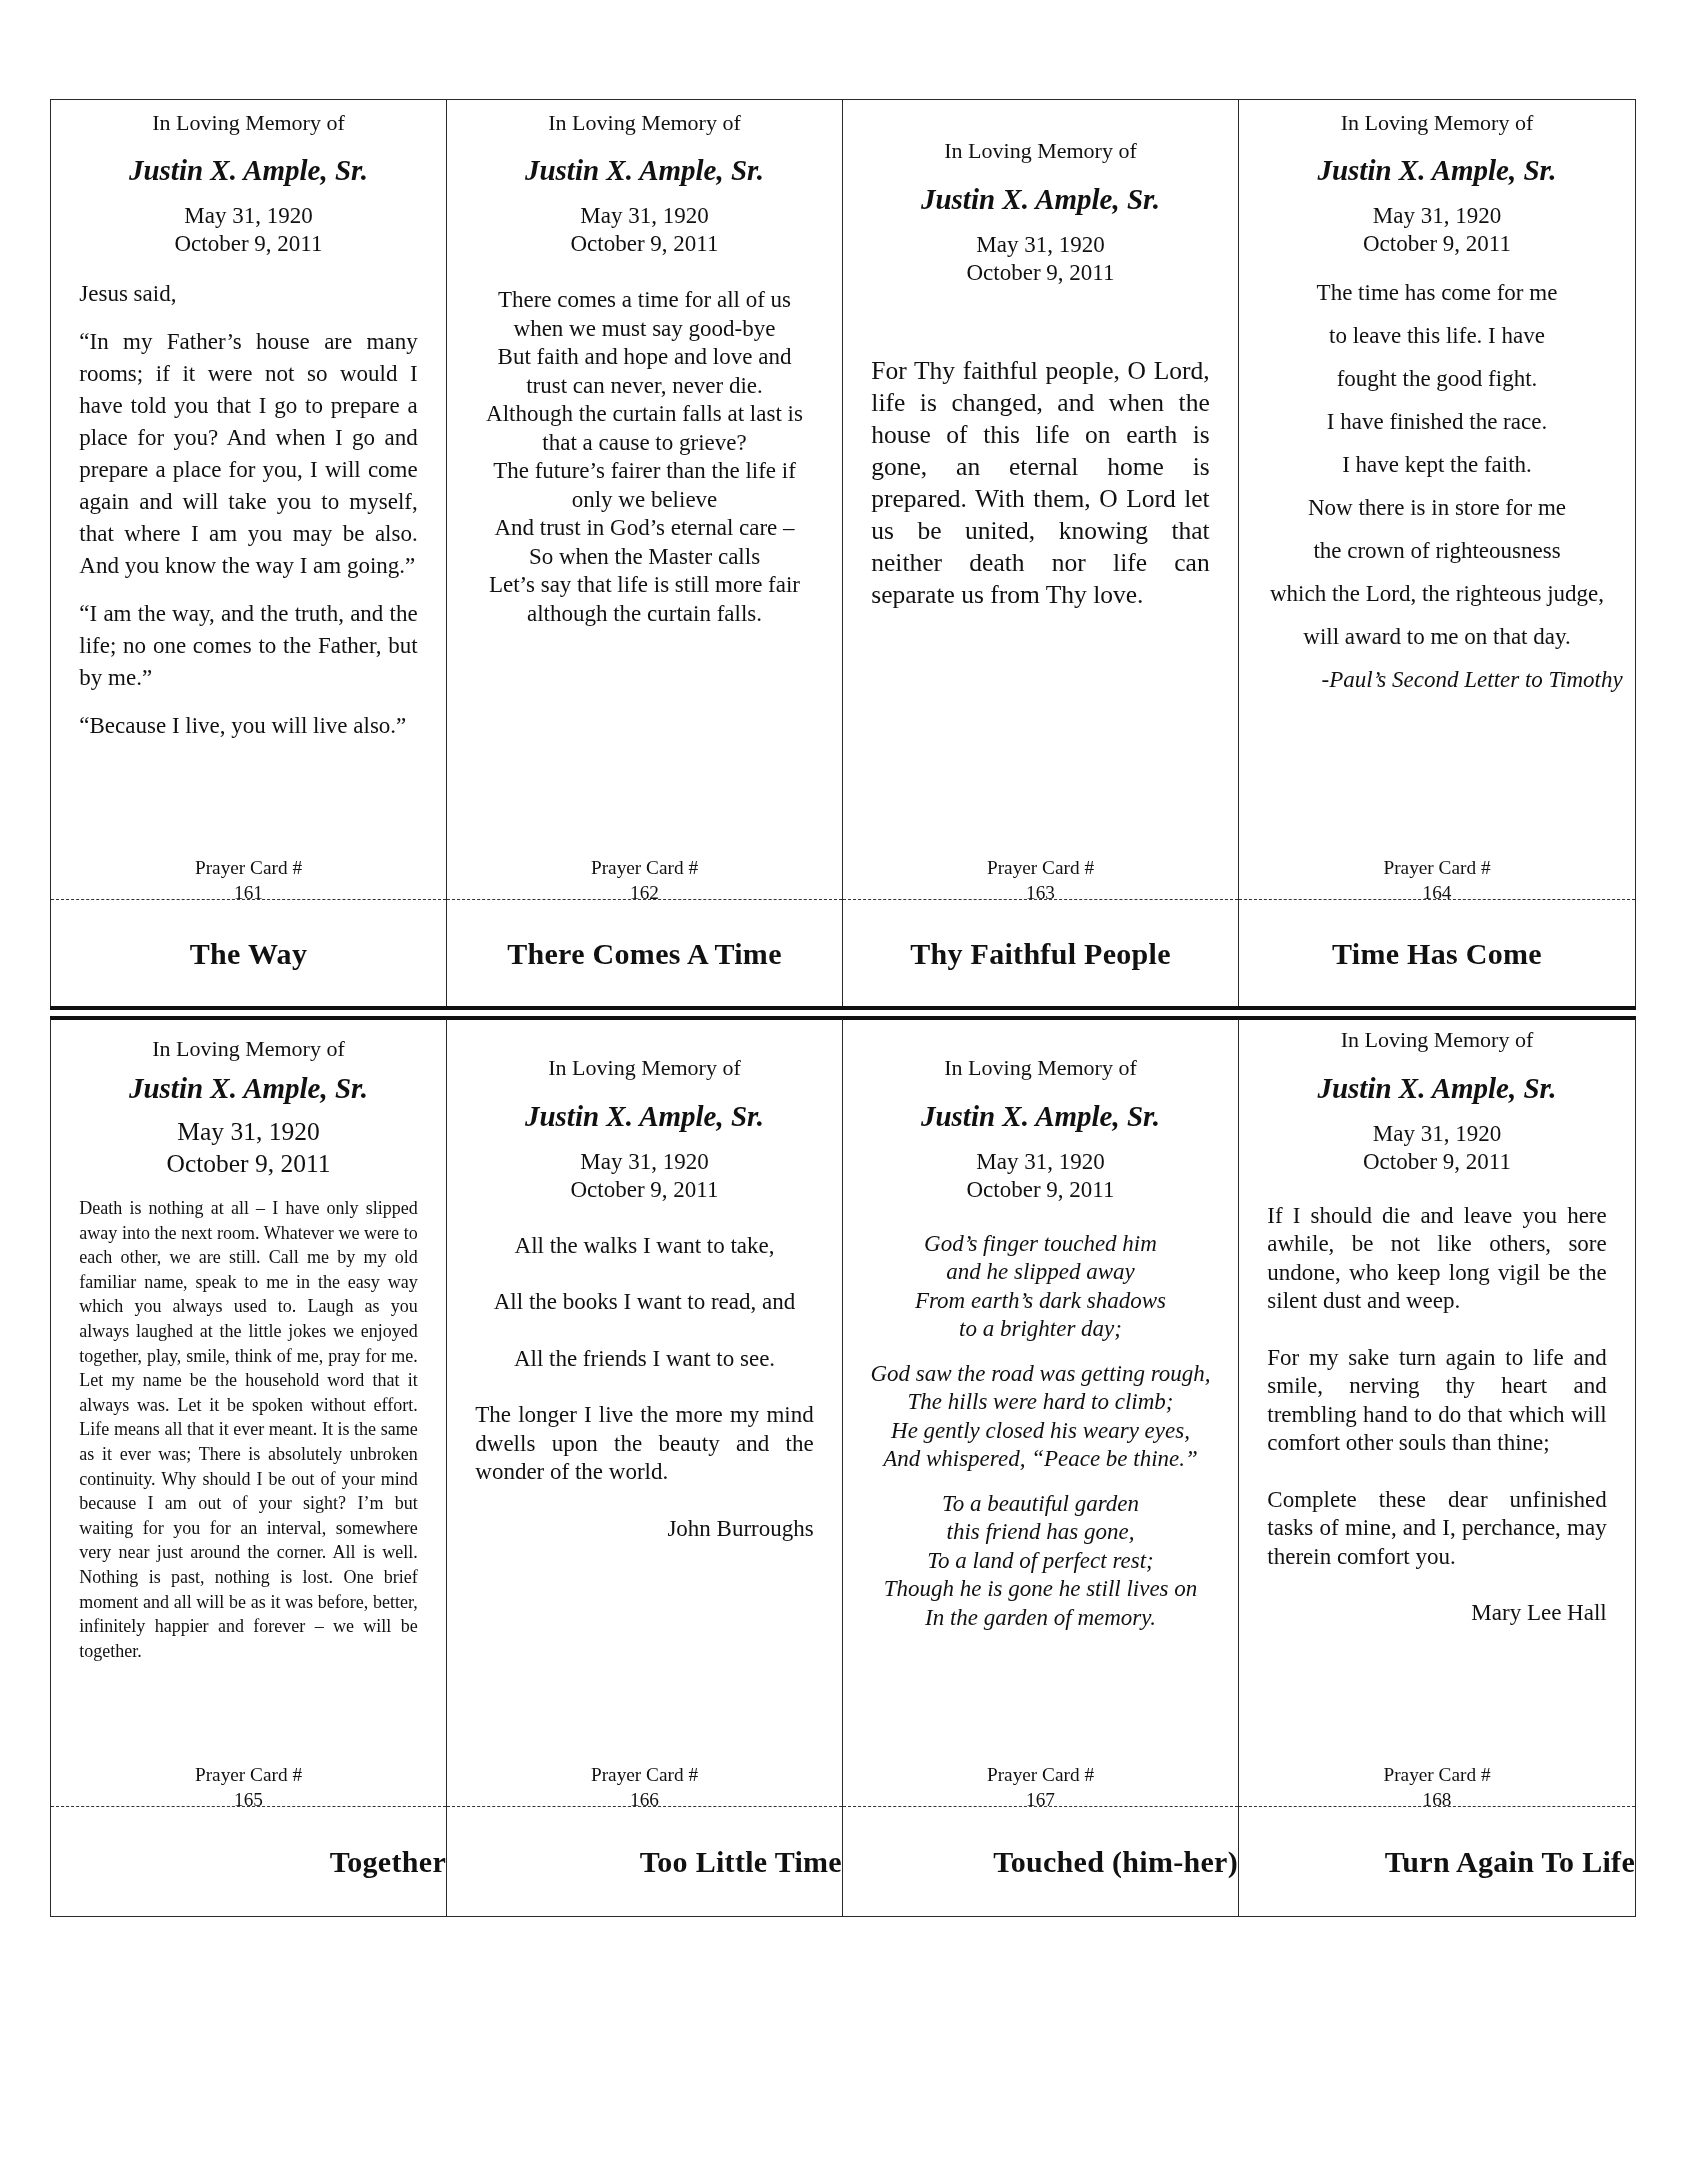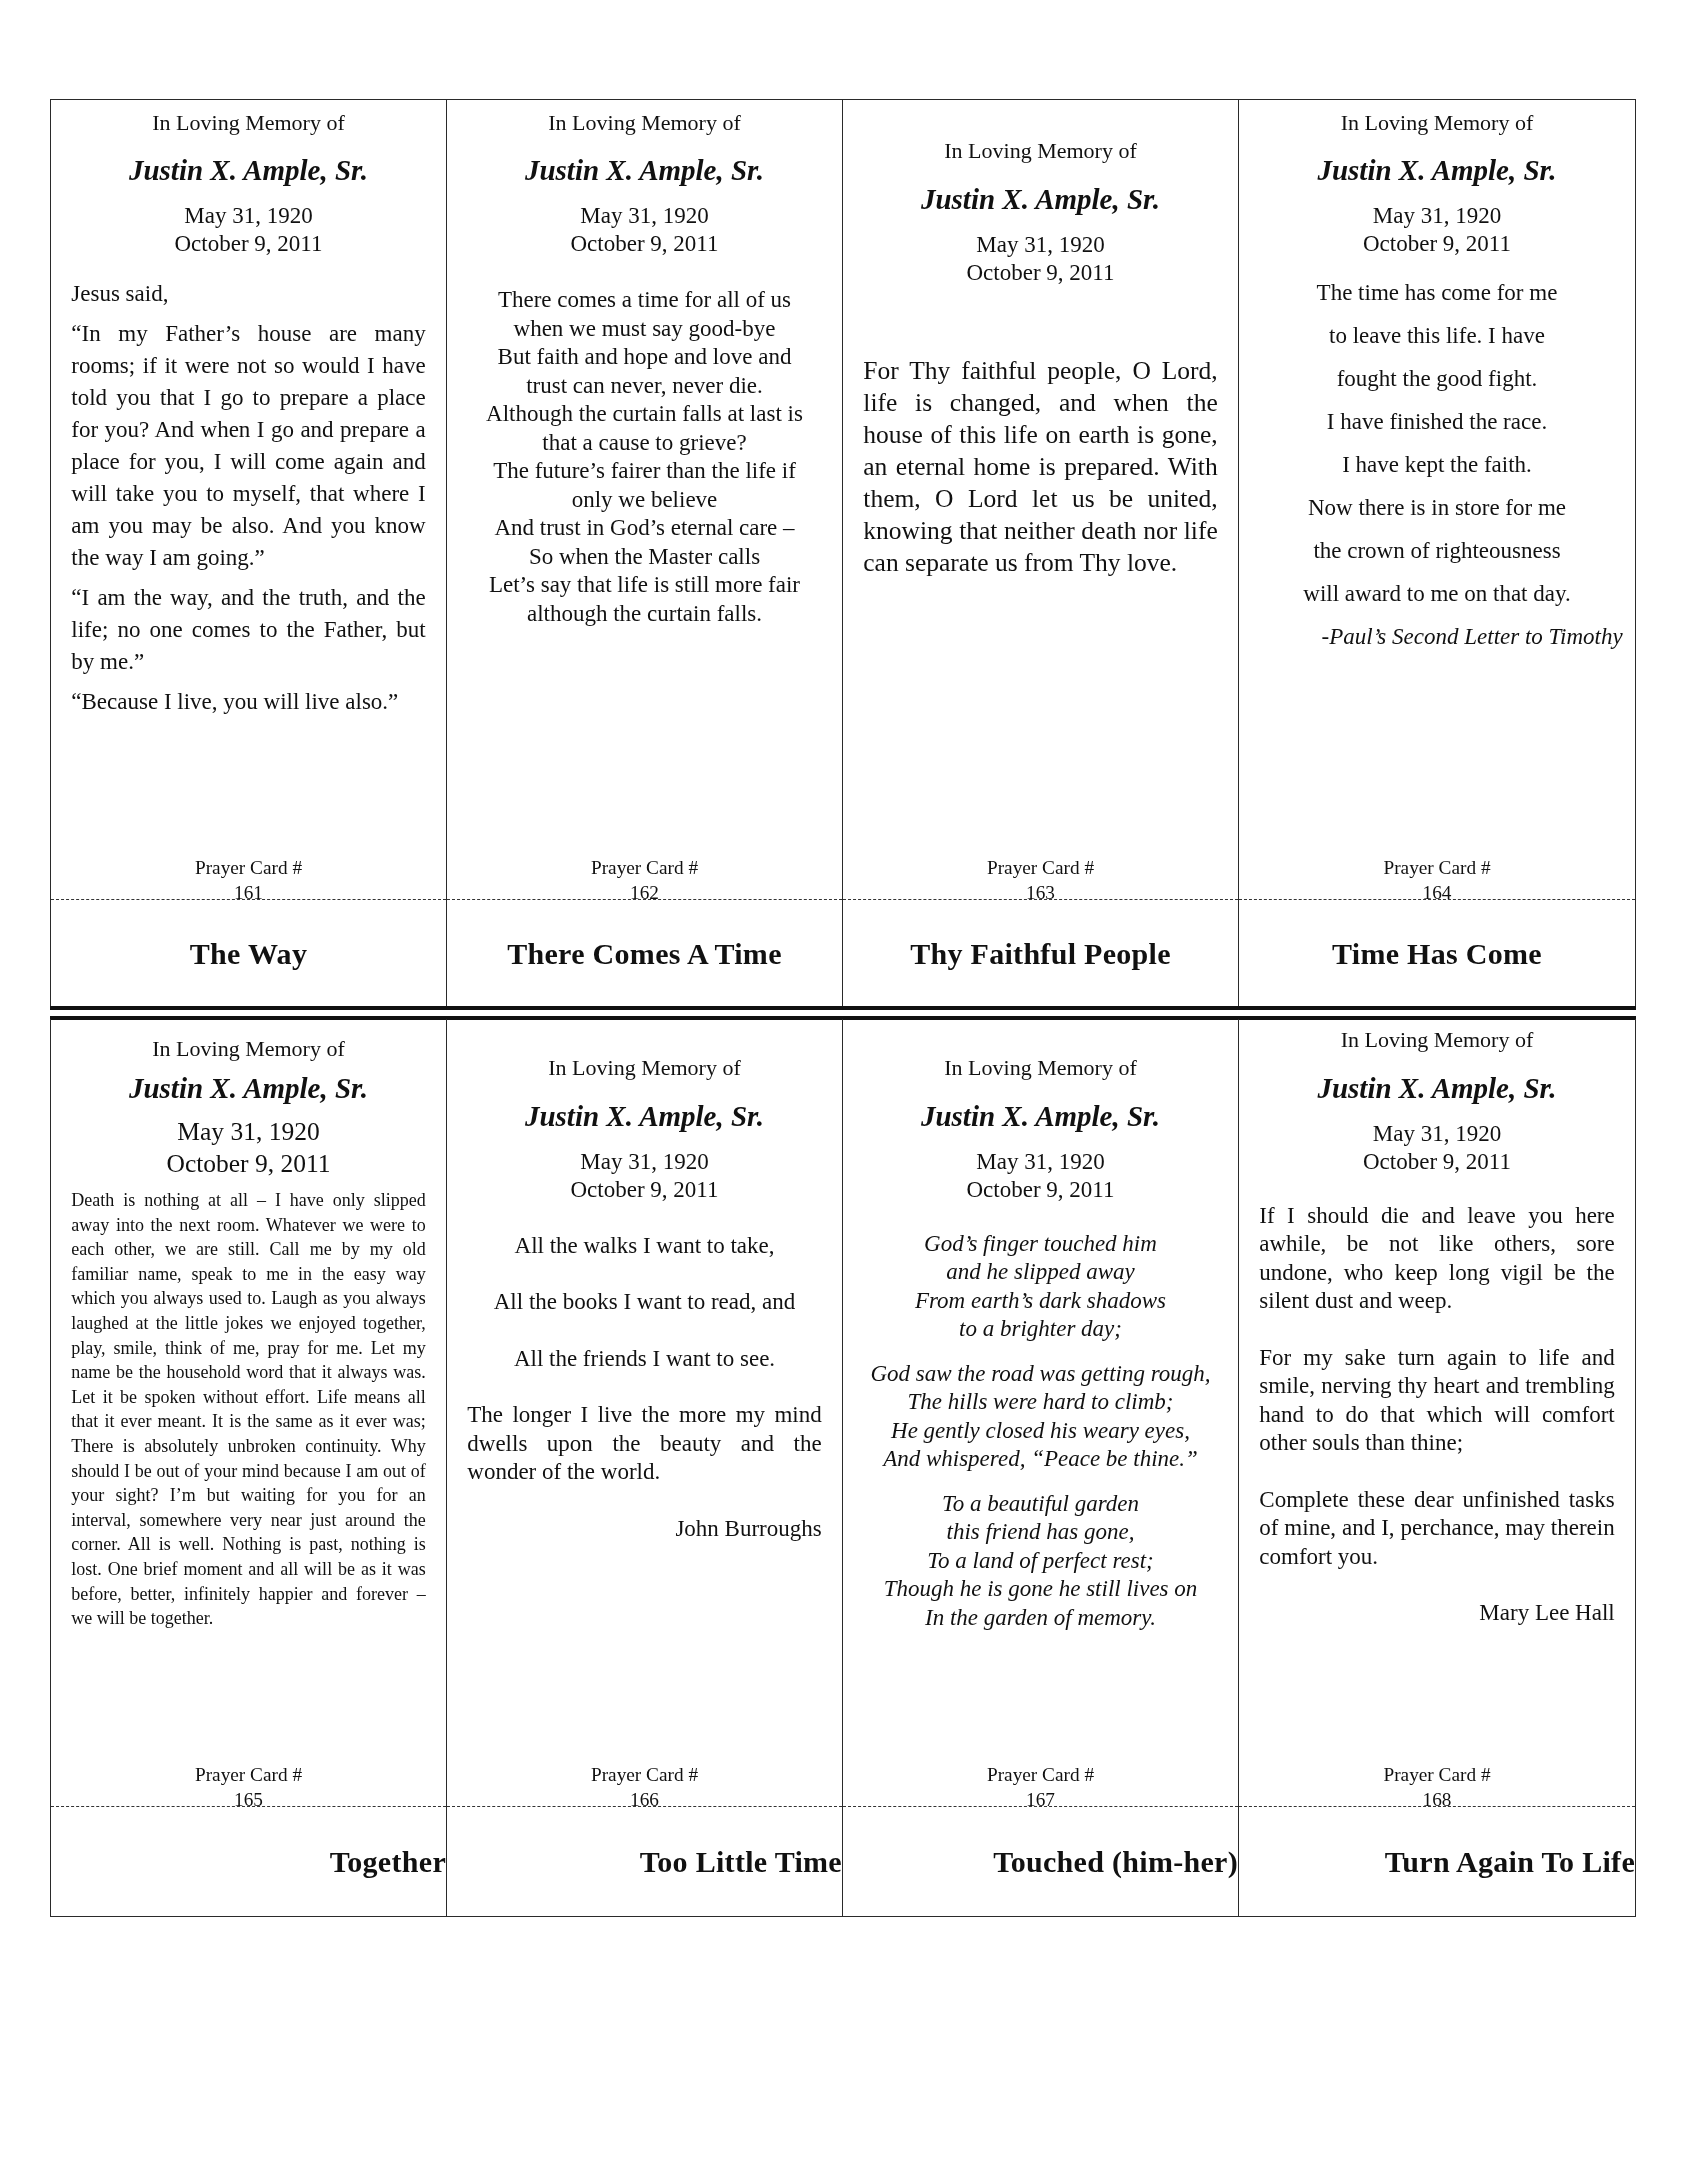--- a/index.html
+++ b/index.html
@@ -25,21 +25,21 @@
   .name { text-align: center; font-size: 29px; font-weight: bold; font-style: italic; line-height: 35px; }
   .dates { text-align: center; font-size: 23px; line-height: 28px; }
   .pc { position: absolute; left: 0; width: 100%; text-align: center; font-size: 19.3px; line-height: 24.6px; }
   .row.top .pc { top: 748px; }
   .row.bottom .pc { top: 736px; }
   .body-text { font-size: 23px; line-height: 32px; }
   .justify { text-align: justify; text-align-last: left; }
   .center { text-align: center; }
   .right { text-align: right; }
   .italic { font-style: italic; }
-  .p { margin: 8px; }
+  .p { margin: 16px; }
 </style>
 </head>
 <body>
 
 <div class="sheet">
 
   <div class="row top">
 
     <div class="card">
       <div class="front">
@@ -122,20 +122,21 @@
         <div class="dates" style="margin-top:14px">May 31, 1920</div>
         <div class="dates">October 9, 2011</div>
         <div class="center" style="margin-top:12.3px;font-size:23px;line-height:43px">
           <div>The time has come for me</div>
           <div>to leave this life.  I have</div>
           <div>fought the good fight.</div>
           <div>I have finished the race.</div>
           <div>I have kept the faith.</div>
           <div>Now there is in store for me</div>
           <div>the crown of righteousness</div>
+          <div>which the Lord, the righteous judge,</div>
           <div>will award to me on that day.</div>
           <div class="right italic">-Paul’s Second Letter to Timothy</div>
         </div>
         <div class="pc">
           <div>Prayer Card #</div>
           <div>164</div>
         </div>
       </div>
       <div class="cut"></div>
       <div class="tab">

